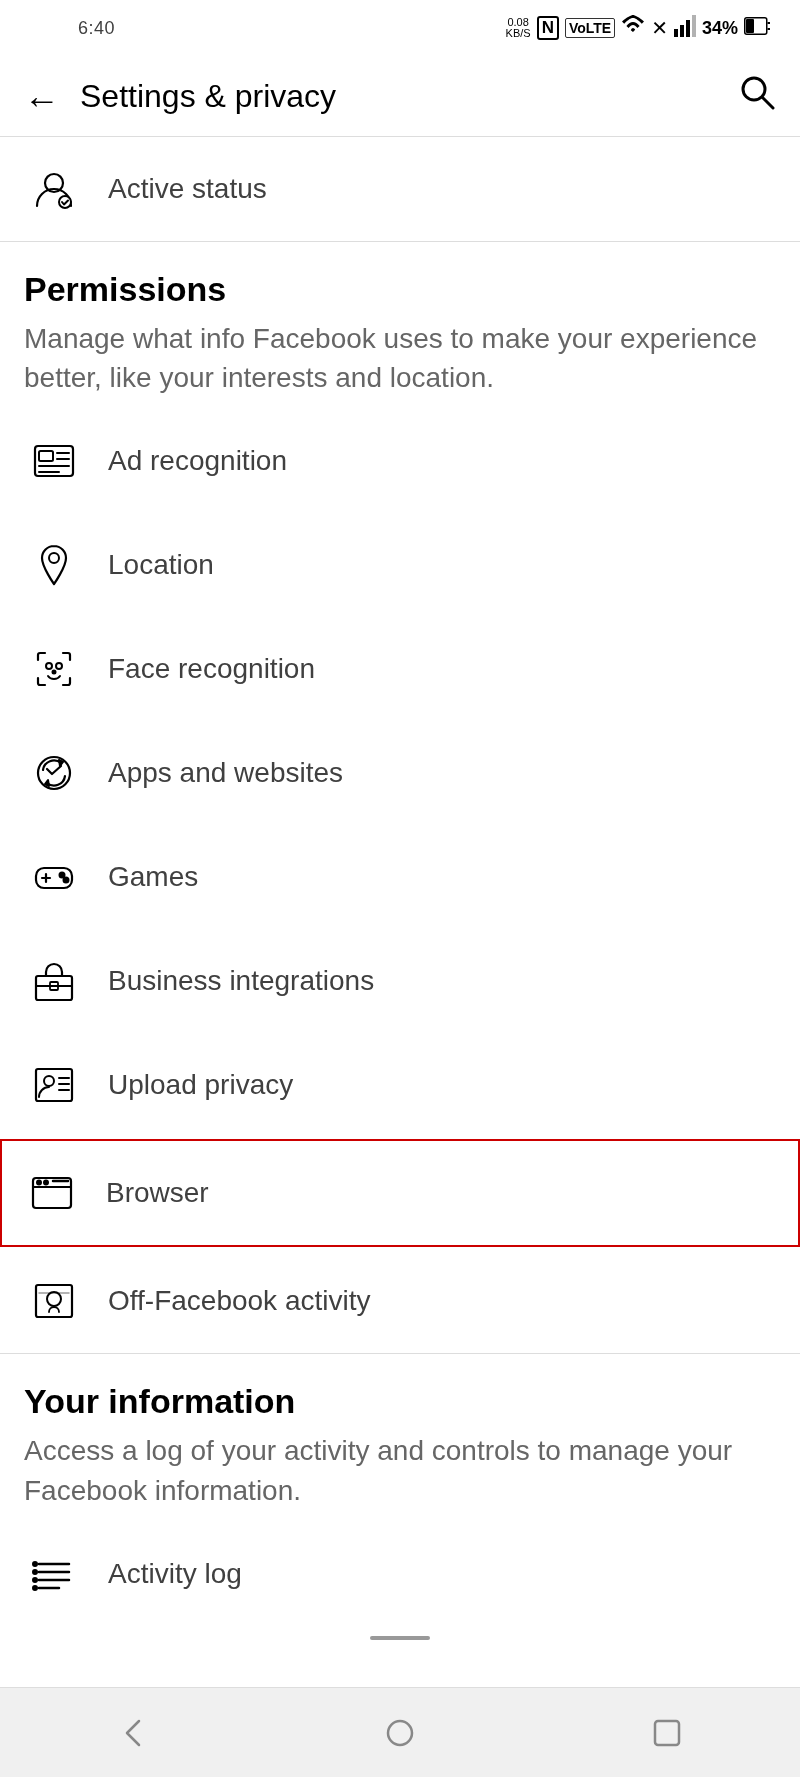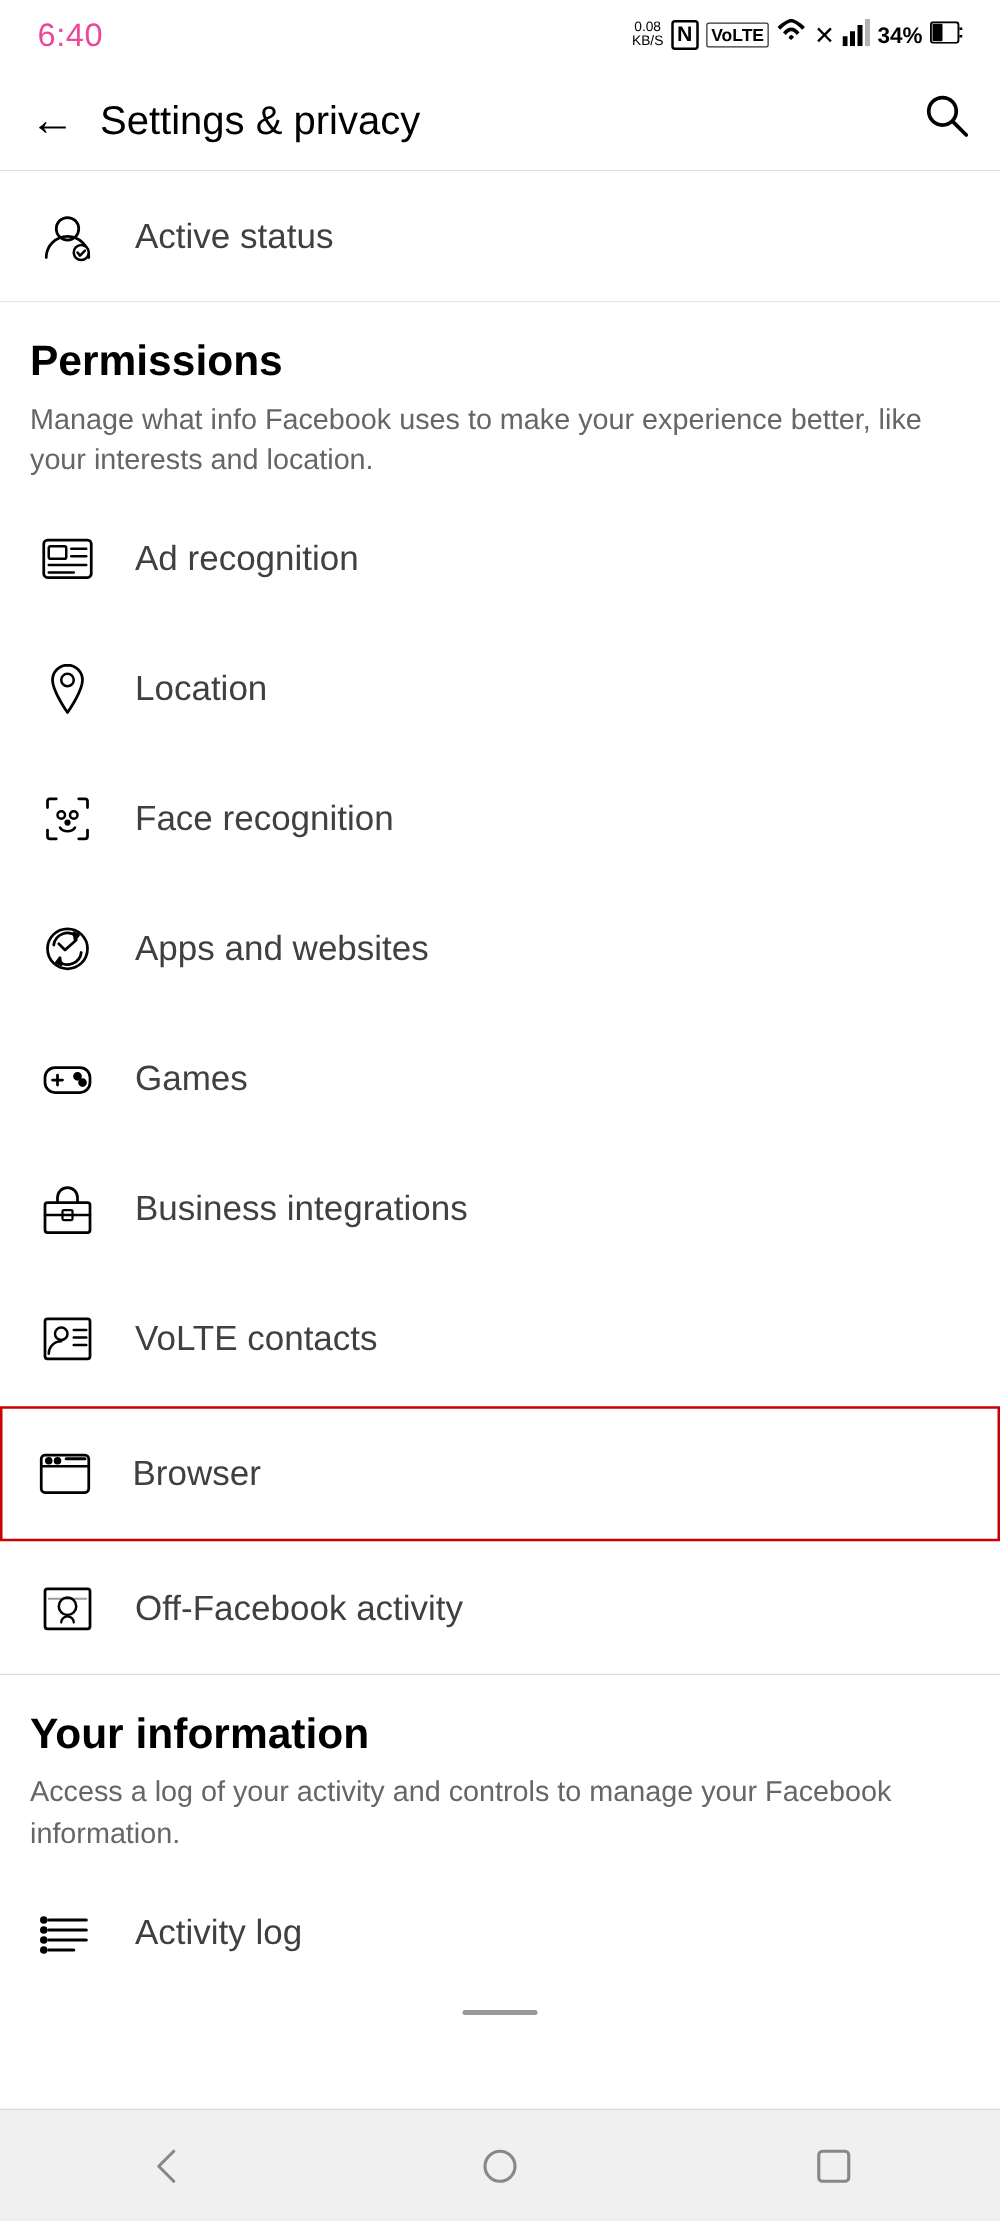--- a/index.html
+++ b/index.html
@@ -18,24 +18,25 @@
     .status-bar {
       background: #fff;
       height: 56px;
       display: flex;
       align-items: center;
       justify-content: space-between;
       padding: 0 30px;
       flex-shrink: 0;
     }
     .status-time {
-      font-size: 26px;
+      font-size: 18px;
       font-weight: 400;
-      color: #ec4899;
+      color: #404040;
       letter-spacing: 0.5px;
+      margin-left: 48px;
     }
     .status-icons {
       display: flex;
       align-items: center;
       gap: 6px;
       font-size: 18px;
       color: #000;
       margin-left: 24px;
     }
     .battery-text {
@@ -130,21 +131,21 @@
       padding: 28px 24px 12px 24px;
       background: #fff;
     }
     .section-title {
       font-size: 34px;
       font-weight: 700;
       color: #000;
       margin-bottom: 10px;
     }
     .section-subtitle {
-      font-size: 23px;
+      font-size: 28px;
       color: #666;
       line-height: 1.4;
     }
 
     
     .setting-item-highlighted {
       border: 2.5px solid #cc0000;
       margin: 2px 0;
       padding-left: 20px;
     }
@@ -339,21 +340,21 @@
     <div class="setting-icon">
       <svg viewBox="0 0 46 46">
         <rect x="5" y="7" width="36" height="32" rx="2" stroke="#000" stroke-width="2.2" fill="none"></rect>
         <circle cx="18" cy="19" r="5" stroke="#000" stroke-width="2" fill="none"></circle>
         <path d="M8 35c0-5.5 4.5-10 10-10" stroke="#000" stroke-width="2" fill="none"></path>
         <line x1="28" y1="16" x2="38" y2="16" stroke="#000" stroke-width="2"></line>
         <line x1="28" y1="22" x2="38" y2="22" stroke="#000" stroke-width="2"></line>
         <line x1="28" y1="28" x2="38" y2="28" stroke="#000" stroke-width="2"></line>
       </svg>
     </div>
-    <span class="setting-label">VoLTE contacts</span>
+    <span class="setting-label">Upload privacy</span>
   </div>
 
   <div class="setting-item setting-item-highlighted">
     <div class="setting-icon">
       <svg viewBox="0 0 46 46">
         <rect x="4" y="8" width="38" height="30" rx="3" stroke="#000" stroke-width="2.2" fill="none"></rect>
         <line x1="4" y1="17" x2="42" y2="17" stroke="#000" stroke-width="2"></line>
         <circle cx="10" cy="12.5" r="2" fill="#000"></circle>
         <circle cx="17" cy="12.5" r="2" fill="#000"></circle>
         <line x1="24" y1="11" x2="39" y2="11" stroke="#000" stroke-width="2.5" stroke-linecap="round"></line>

